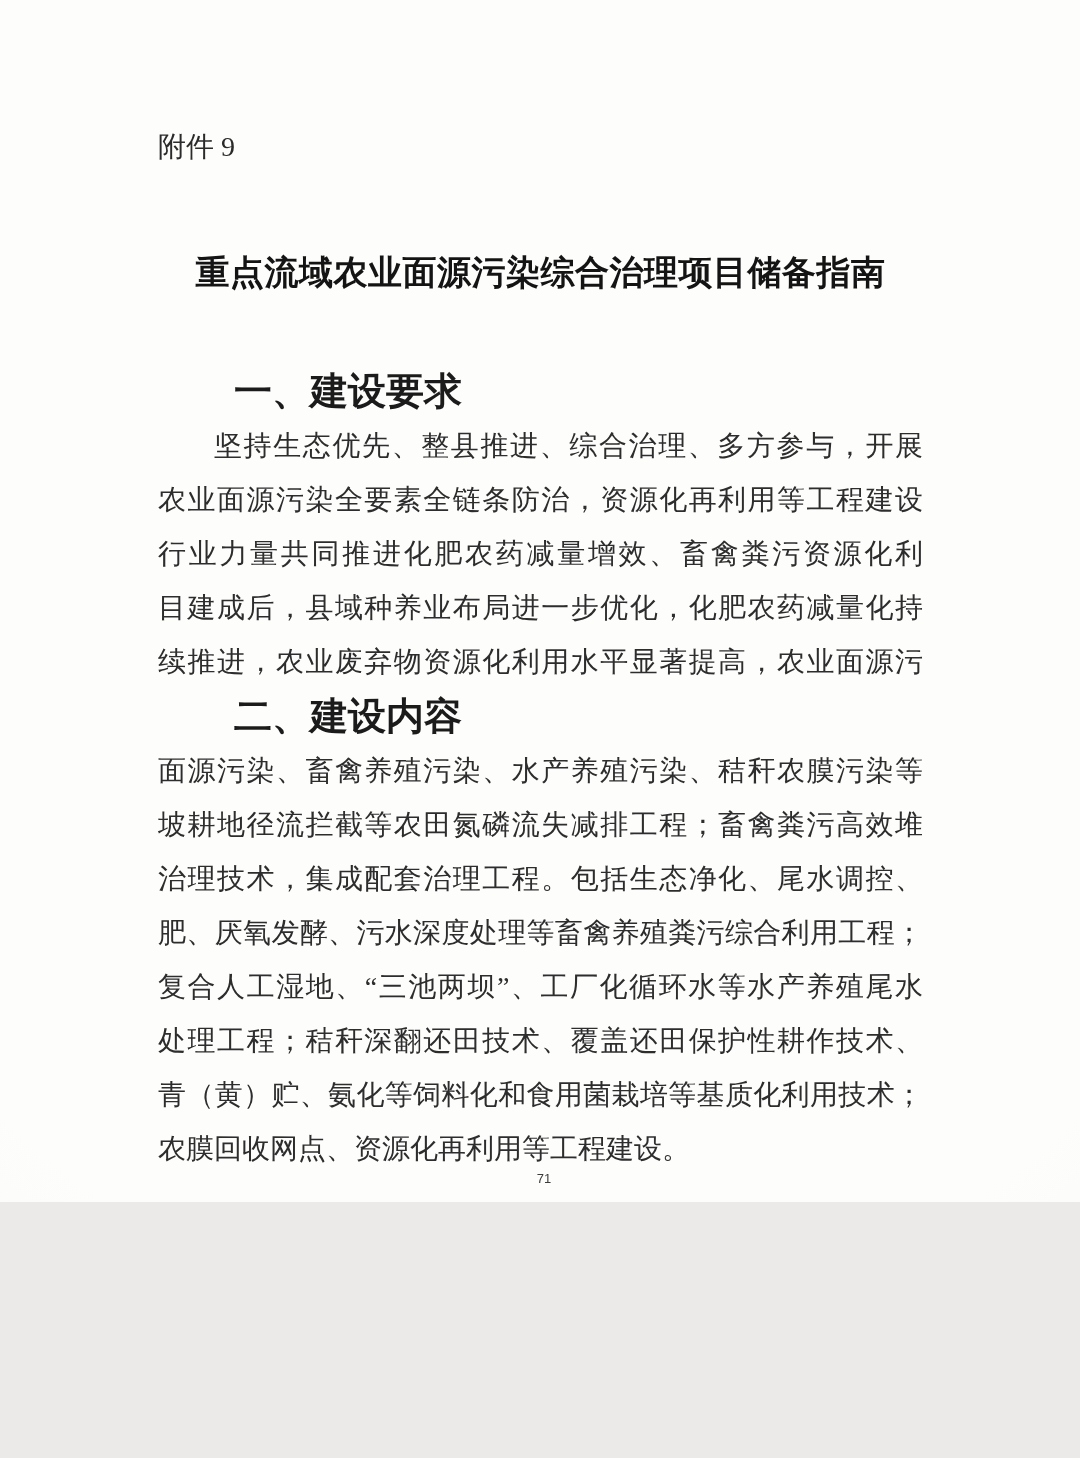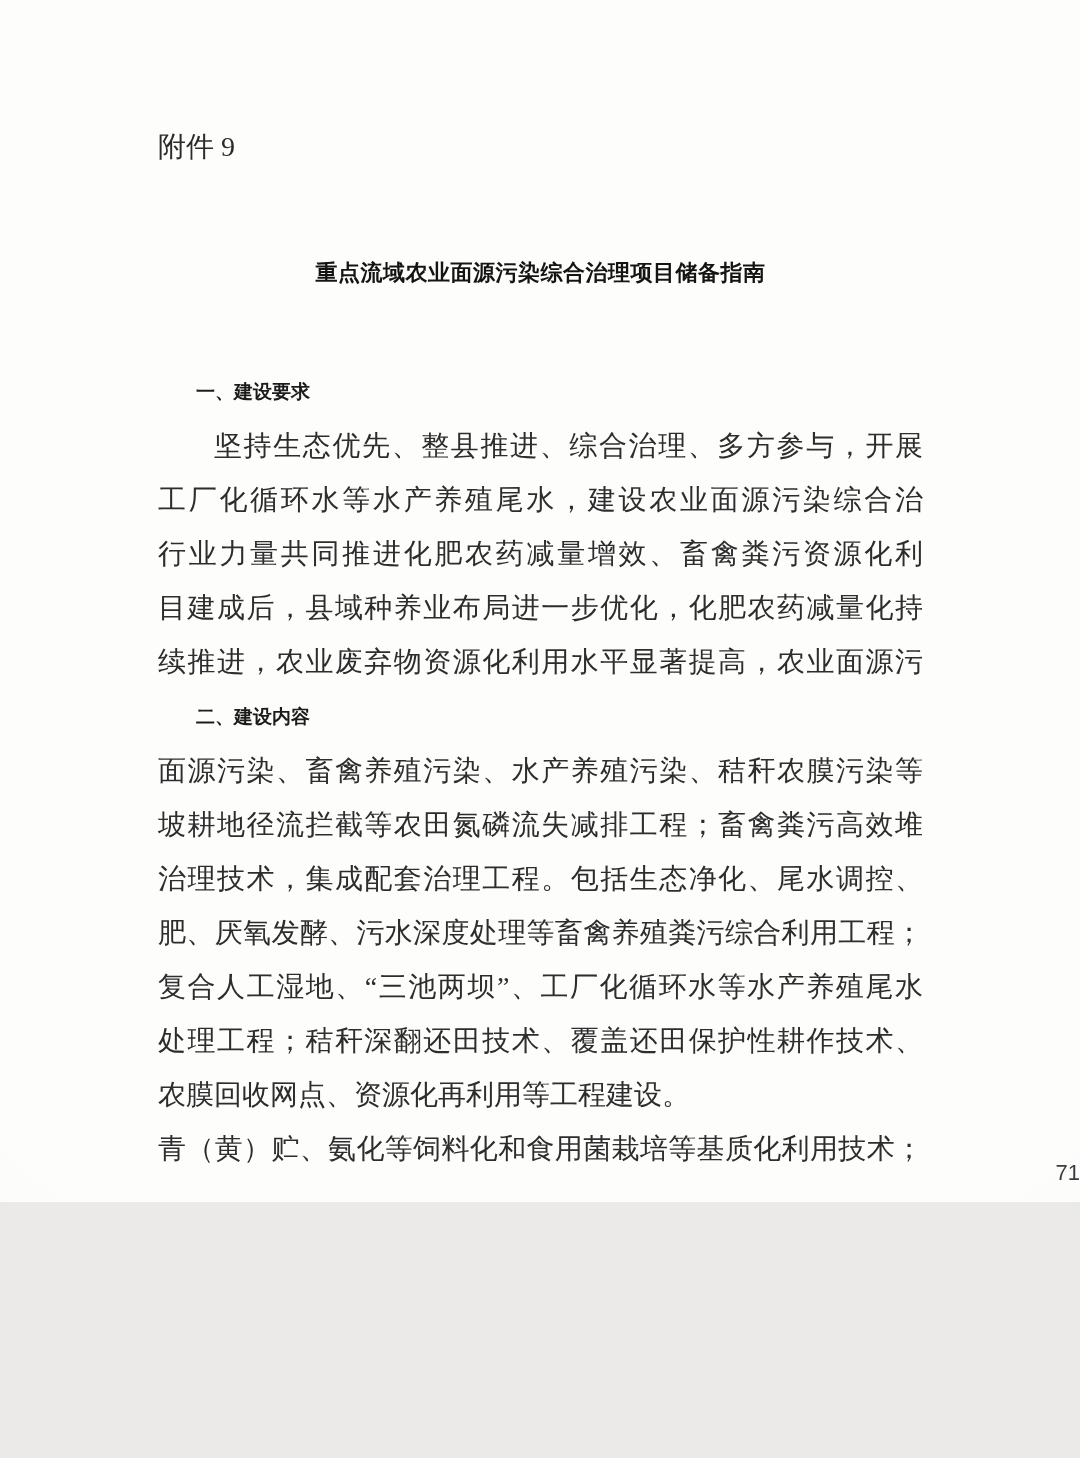--- a/index.html
+++ b/index.html
@@ -24,30 +24,30 @@
     top: 126px;
     width: 765px;
   }
   .attachment-label {
     font-size: 28px;
     line-height: 42px;
     color: #2b2b2b;
   }
   .doc-title {
     margin-top: 78px;
-    font-size: 22px;
+    font-size: 34px;
     line-height: 54px;
     font-weight: bold;
     text-align: center;
     color: #141414;
     letter-spacing: 0.5px;
   }
   .section-heading {
     font-family: Liberation Sans, sans-serif;
-    font-size: 19px;
+    font-size: 38px;
     line-height: 55px;
     font-weight: bold;
     color: #1b1b1b;
     text-indent: 2em;
   }
   .section-heading.first {
     margin-top: 64px;
   }
   .bodyline {
     font-size: 28px;
@@ -62,52 +62,52 @@
     text-indent: 2em;
   }
   .bodyline.lastline {
     text-align-last: left;
   }
   .page-number {
     position: absolute;
     left: 0;
     right: 0;
     bottom: 16px;
-    text-align: right;
+    text-align: center;
     font-family: "Liberation Sans", "DejaVu Sans", sans-serif;
-    font-size: 22px;
+    font-size: 13px;
     color: #3c3c3c;
     padding-left: 8px;
   }
 </style>
 </head>
 <body>
 
 <div class="page">
   <div class="content">
 
     <div class="attachment-label">附件 9</div>
 
     <div class="doc-title">重点流域农业面源污染综合治理项目储备指南</div>
 
     <div class="section-heading first">一、建设要求</div>
 
     <div class="bodyline indent">坚持生态优先、整县推进、综合治理、多方参与，开展</div>
-    <div class="bodyline">工厂化循环水等水产养殖尾水，建设农业面源污染综合治</div>
+    <div class="bodyline">农业面源污染全要素全链条防治，资源化再利用等工程建设</div>
     <div class="bodyline">行业力量共同推进化肥农药减量增效、畜禽粪污资源化利</div>
     <div class="bodyline">目建成后，县域种养业布局进一步优化，化肥农药减量化持</div>
     <div class="bodyline">续推进，农业废弃物资源化利用水平显著提高，农业面源污</div>
 
     <div class="section-heading">二、建设内容</div>
 
     <div class="bodyline">面源污染、畜禽养殖污染、水产养殖污染、秸秆农膜污染等</div>
     <div class="bodyline">坡耕地径流拦截等农田氮磷流失减排工程；畜禽粪污高效堆</div>
     <div class="bodyline">治理技术，集成配套治理工程。包括生态净化、尾水调控、</div>
     <div class="bodyline">肥、厌氧发酵、污水深度处理等畜禽养殖粪污综合利用工程；</div>
     <div class="bodyline">复合人工湿地、“三池两坝”、工厂化循环水等水产养殖尾水</div>
     <div class="bodyline">处理工程；秸秆深翻还田技术、覆盖还田保护性耕作技术、</div>
+    <div class="bodyline">青（黄）贮、氨化等饲料化和食用菌栽培等基质化利用技术；</div>
     <div class="bodyline lastline">农膜回收网点、资源化再利用等工程建设。</div>
-    <div class="bodyline">青（黄）贮、氨化等饲料化和食用菌栽培等基质化利用技术；</div>
 
   </div>
 
   <div class="page-number">71</div>
 </div>
 
 </body></html>

